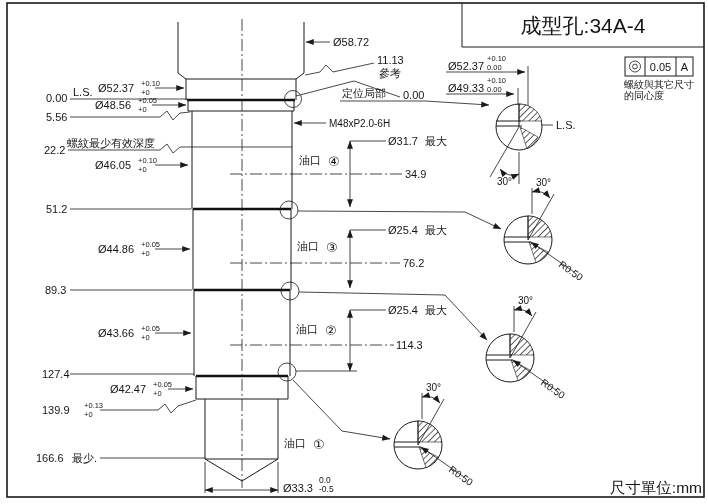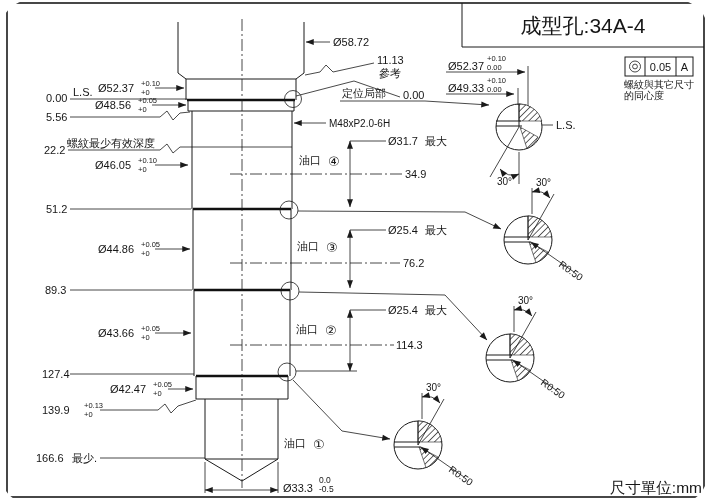--- a/index.html
+++ b/index.html
@@ -1,16 +1,16 @@
 <!DOCTYPE html>
 <html><head>
 <meta charset="utf-8">
 <style>
   html,body{margin:0;padding:0;background:#fff;}
-  .stage{width:708px;height:504px;position:relative;background:#fff;overflow:hidden;border-radius:31px;}
+  .stage{width:708px;height:504px;position:relative;background:#fff;overflow:hidden;}
   svg text{font-family:"Liberation Sans","DejaVu Sans",sans-serif;fill:#161616;}
   .t7{font-size:7.5px}
   .t8{font-size:8.5px}
   .t10{font-size:10px}
   .t11{font-size:11px}
   .t13{font-size:13px}
   .t15{font-size:15.5px}
   .t21{font-size:21px}
   .ln{stroke:#1a1a1a;stroke-width:1;fill:none}
   .thin{stroke:#1a1a1a;stroke-width:0.8;fill:none}

